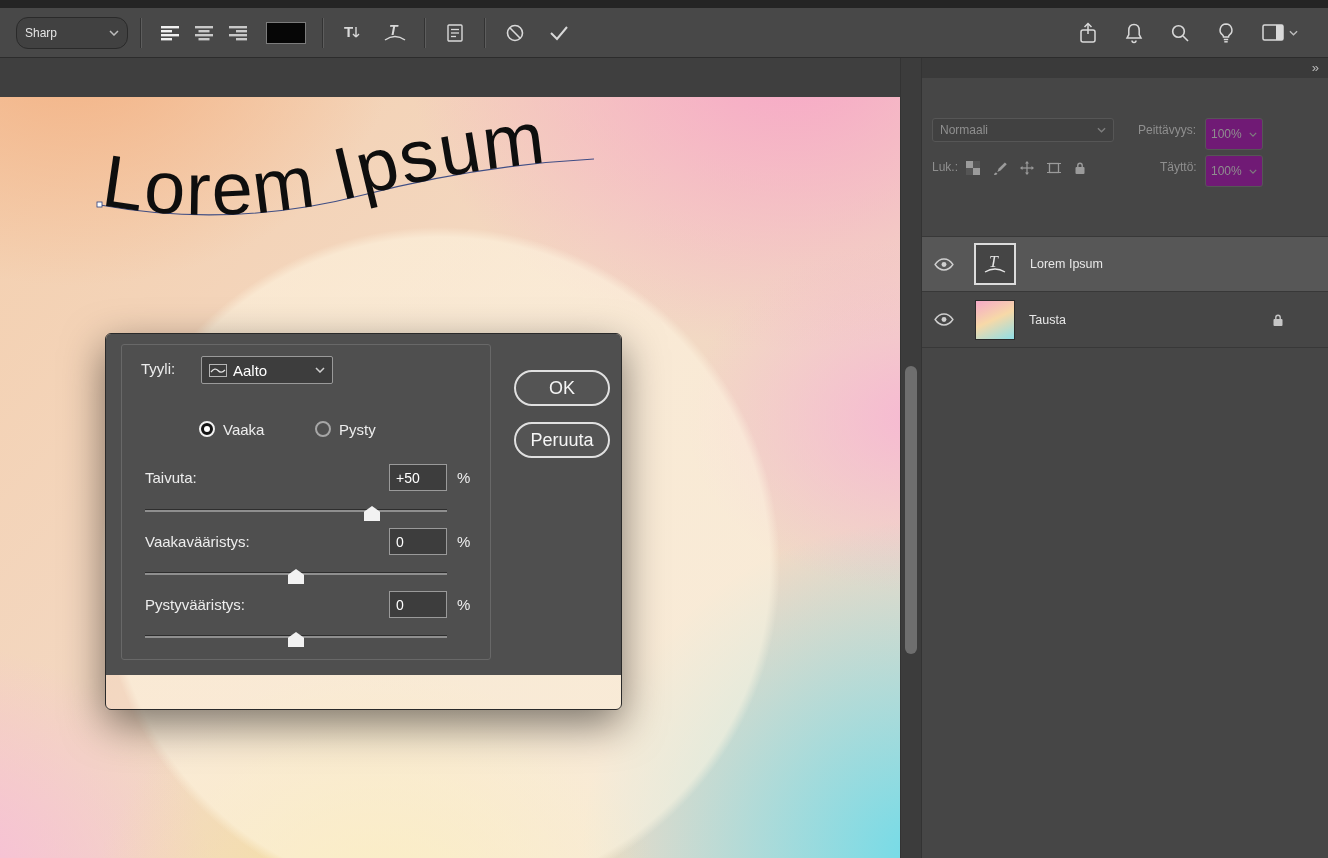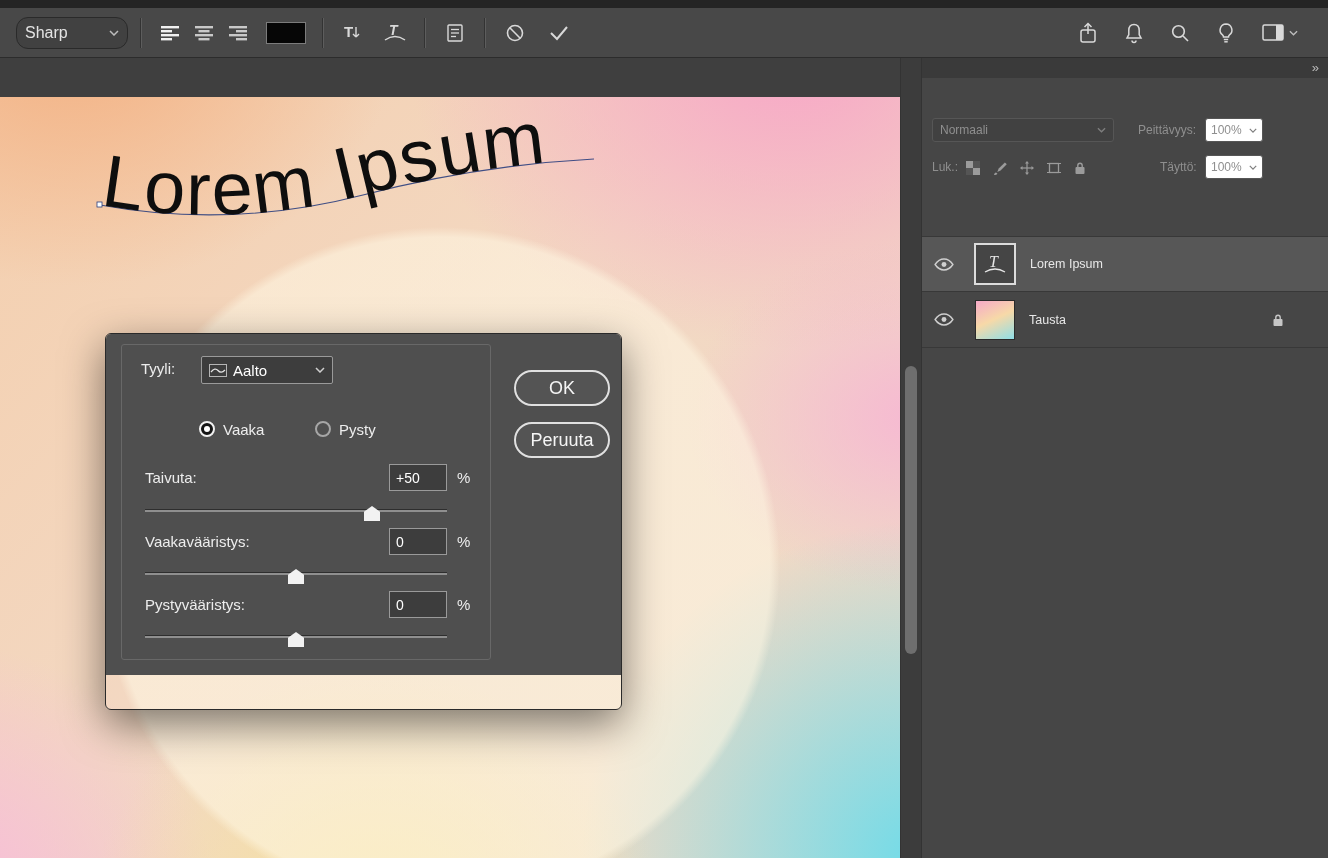--- a/index.html
+++ b/index.html
@@ -6,21 +6,21 @@
   html,body { width:1328px; height:858px; overflow:hidden; background:#3f3f3f;
     font-family:"Liberation Sans", sans-serif; }
   .app { position:relative; width:1328px; height:858px; background:#3f3f3f; overflow:hidden; }
 
   
   .top-strip { position:absolute; left:0; top:0; width:100%; height:8px; background:#242424; }
   .toolbar { position:absolute; left:0; top:8px; width:100%; height:50px; background:#484848;
     border-bottom:1px solid #2c2c2c; display:flex; align-items:center; padding:0 16px; }
   .tb-dd { width:112px; height:32px; background:#414141; border:1px solid #2a2a2a; border-radius:12px;
     display:flex; align-items:center; justify-content:space-between; padding:0 8px;
-    color:#e4e4e4; font-size:16px; }
+    color:#e4e4e4; font-size:12px; }
   .tb-sep { width:0; height:30px; border-left:1px solid #333; border-right:1px solid #5d5d5d; margin:0 12px; }
   .tb-btn { width:34px; height:30px; display:flex; align-items:center; justify-content:center; }
   .swatch { width:40px; height:22px; background:#060606; border:1px solid #7c7c7c; margin:0 4px 0 10px; }
   .tb-right { margin-left:auto; display:flex; align-items:center; gap:26px; padding-right:14px; }
   .icon { display:flex; align-items:center; justify-content:center; }
 
   
   .main { position:absolute; left:0; top:58px; width:1328px; height:800px; }
   .canvas-surround { position:absolute; left:0; top:0; width:900px; height:800px; background:#3f3f3f; }
   .canvas-art { position:absolute; left:0; top:39px; width:900px; height:761px;
@@ -45,21 +45,21 @@
   .panel-header .chev2 { position:absolute; right:8px; top:2px; font-size:13px; letter-spacing:1px; }
   .tabs { position:absolute; left:0; top:20px; width:100%; height:30px; background:#3a3a3a; display:flex; align-items:stretch; }
   .tab { padding:0 14px; line-height:30px; font-weight:bold; color:#c3c3c3; background:#424242; border-right:1px solid #333; }
   .tab.active { background:#4d4d4d; color:#f0f0f0; }
   .tabs .menu-ic { margin-left:auto; margin-right:10px; align-self:center; }
   .panel-content { position:absolute; left:0; top:50px; width:100%; bottom:0; background:#464646; }
   .blend-dd { position:absolute; left:10px; top:10px; width:182px; height:24px; background:#414141;
     border:1px solid #565656; border-radius:3px; color:#8f8f8f; display:flex; align-items:center;
     justify-content:space-between; padding:0 7px; }
   .gray-lbl { color:#8f8f8f; }
-  .mini-dd { position:absolute; width:58px; height:24px; background:#ffffff; border:1px solid #565656;
+  .mini-dd { position:absolute; width:58px; height:32px; background:#701a75; border:1px solid #565656;
     border-radius:3px; color:#8f8f8f; display:flex; align-items:center; justify-content:space-between; padding:0 5px; }
   .lock-icons { position:absolute; left:44px; top:50px; display:flex; gap:13px; align-items:center; height:20px; }
   .layers { position:absolute; left:0; top:128px; width:100%; }
   .layer-row { position:relative; width:100%; height:56px; border-bottom:1px solid #383838; display:flex; align-items:center; }
   .layer-row.first { border-top:1px solid #383838; }
   .layer-row.selected { background:#575757; }
   .eye-box { width:44px; display:flex; justify-content:center; }
   .thumb-text { width:42px; height:42px; background:#454545; border:2px solid #dcdcdc; display:flex;
     align-items:center; justify-content:center; margin-left:8px; }
   .thumb-img { width:40px; height:40px; border:1px solid #2b2b2b; margin-left:9px;

